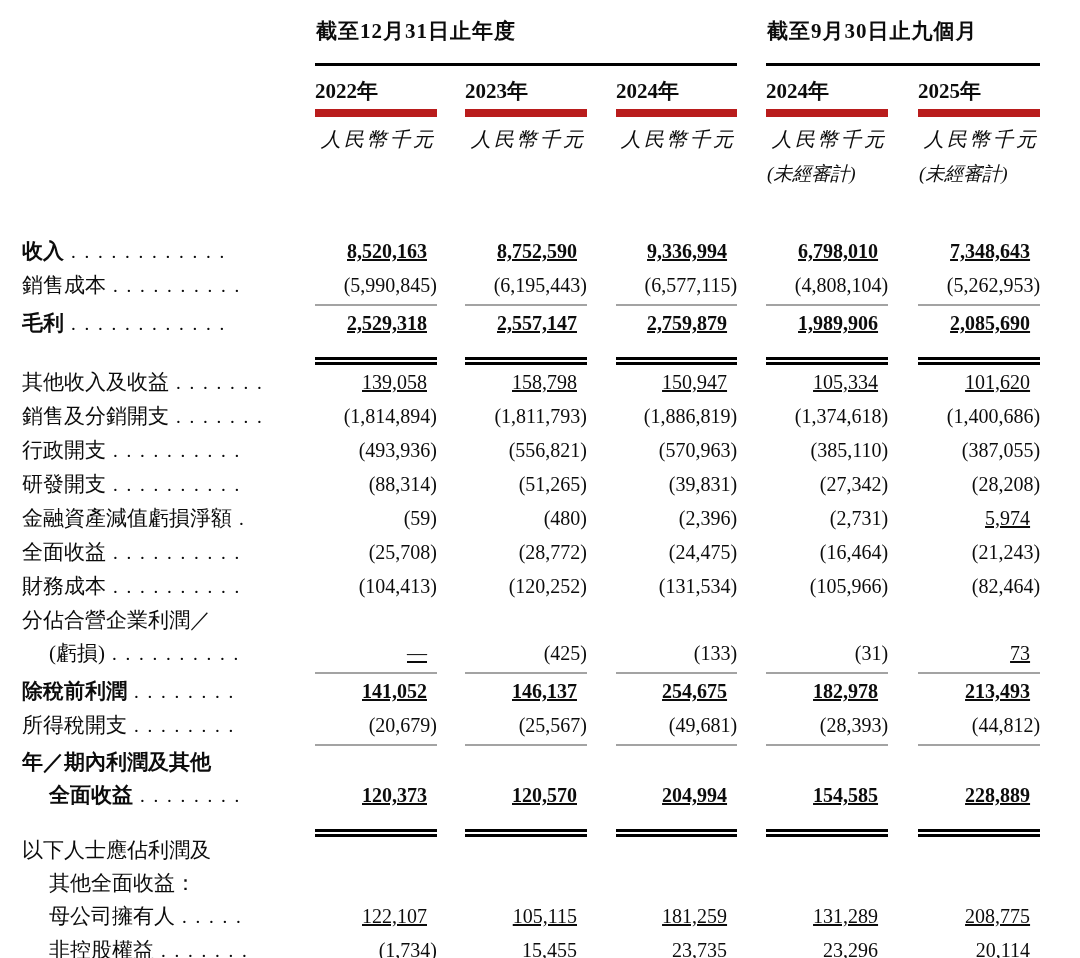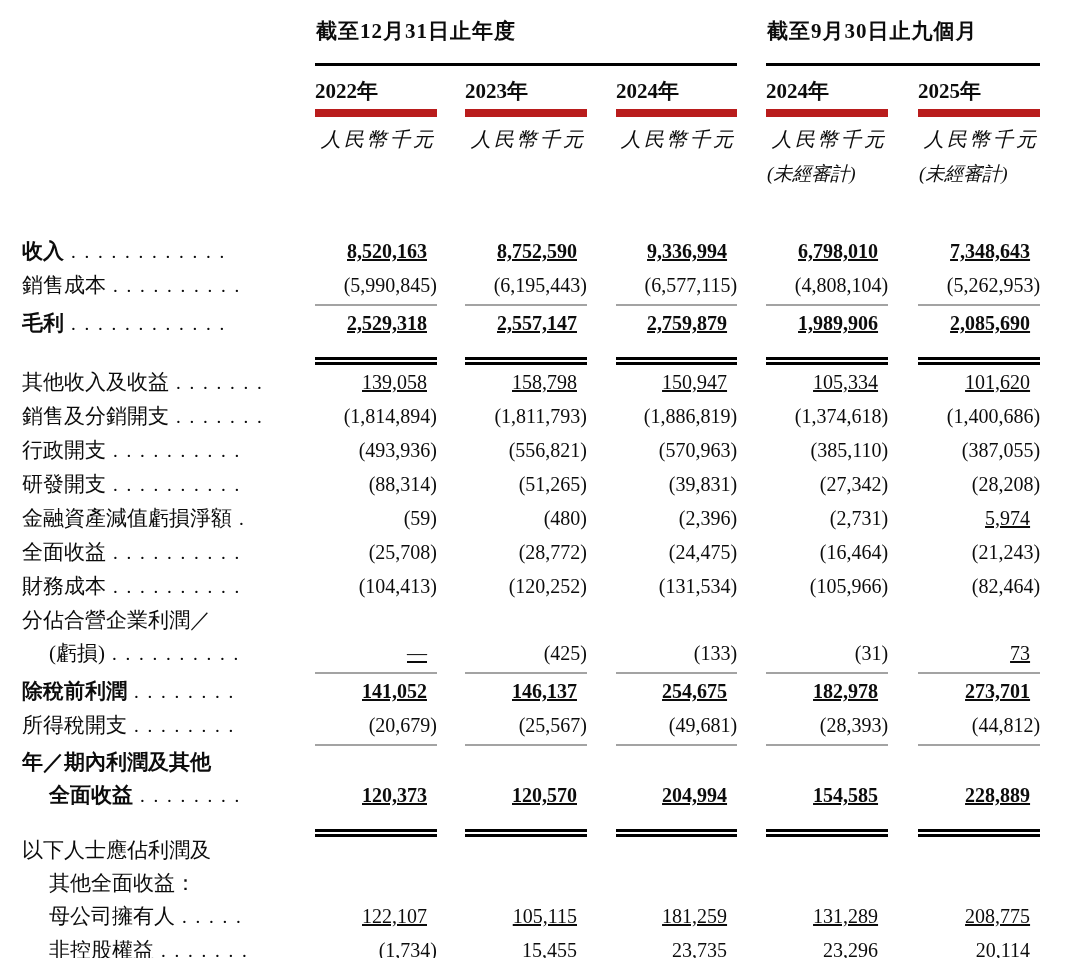--- a/index.html
+++ b/index.html
@@ -297,21 +297,21 @@
           <td class="label bold"><span>除稅前利潤</span><span class="dots">. . . . . . . .</span></td>
           <td></td>
           <td class="val bold pos">141,052</td>
           <td></td>
           <td class="val bold pos">146,137</td>
           <td></td>
           <td class="val bold pos">254,675</td>
           <td></td>
           <td class="val bold pos">182,978</td>
           <td></td>
-          <td class="val bold pos">273,701</td>
+          <td class="val bold pos">213,493</td>
         </tr>
         <tr>
           <td class="label"><span>所得稅開支</span><span class="dots">. . . . . . . .</span></td>
           <td></td>
           <td class="val rule-single">(20,679)</td>
           <td></td>
           <td class="val rule-single">(25,567)</td>
           <td></td>
           <td class="val rule-single">(49,681)</td>
           <td></td>

